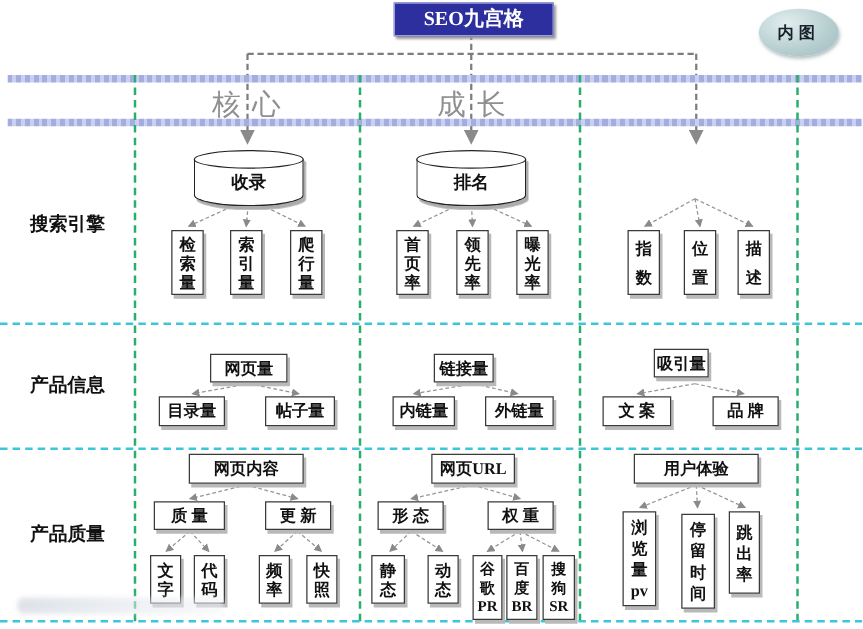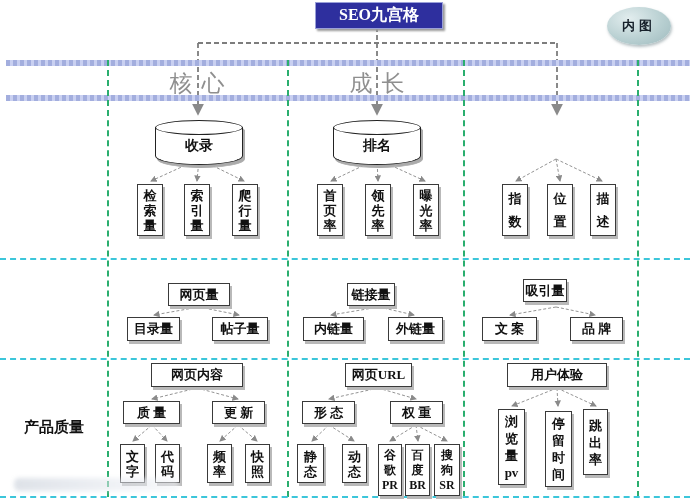--- a/index.html
+++ b/index.html
@@ -126,20 +126,22 @@
     <div class="hline" style="top:258px"></div>
     <div class="hline" style="top:358px"></div>
     <div class="hline" style="top:496px"></div>
 
     <div class="title-box">SEO九宫格</div>
     <div class="oval">内图</div>
 
     <div class="col-head" style="left:142px">核心</div>
     <div class="col-head" style="left:322px">成长</div>
 
+    <div class="row-label" style="top:170px">搜索引擎</div>
+    <div class="row-label" style="top:299px">产品信息</div>
     <div class="row-label" style="top:418px">产品质量</div>
 
     <div class="cylinder" style="left:155px;top:120px">
       <div class="cyl-body"></div>
       <div class="cyl-top"></div>
       <div class="cyl-label">收录</div>
     </div>
     <div class="cylinder" style="left:333px;top:120px">
       <div class="cyl-body"></div>
       <div class="cyl-top"></div>
@@ -168,21 +170,21 @@
 数</div>
     <div class="node vnode v2" style="left:547px;top:184px;width:26px;height:52px">位
 置</div>
     <div class="node vnode v2" style="left:590px;top:184px;width:26px;height:52px">描
 述</div>
 
     <div class="node" style="left:168px;top:283px;width:62px;height:23px">网页量</div>
     <div class="node" style="left:127px;top:317px;width:53px;height:24px">目录量</div>
     <div class="node" style="left:212px;top:317px;width:56px;height:24px">帖子量</div>
     <div class="node" style="left:347px;top:283px;width:48px;height:23px">链接量</div>
-    <div class="node" style="left:303px;top:317px;width:61px;height:24px">内链量</div>
+    <div class="node" style="left:314px;top:317px;width:50px;height:24px">内链量</div>
     <div class="node" style="left:388px;top:317px;width:55px;height:24px">外链量</div>
     <div class="node" style="left:523px;top:279px;width:44px;height:23px">吸引量</div>
     <div class="node" style="left:482px;top:317px;width:55px;height:24px">文 案</div>
     <div class="node" style="left:570px;top:317px;width:53px;height:24px">品 牌</div>
 
     <div class="node" style="left:151px;top:363px;width:92px;height:24px">网页内容</div>
     <div class="node" style="left:123px;top:401px;width:57px;height:23px">质 量</div>
     <div class="node" style="left:212px;top:401px;width:53px;height:23px">更 新</div>
     <div class="node vnode" style="left:120px;top:444px;width:25px;height:39px">文
 字</div>

